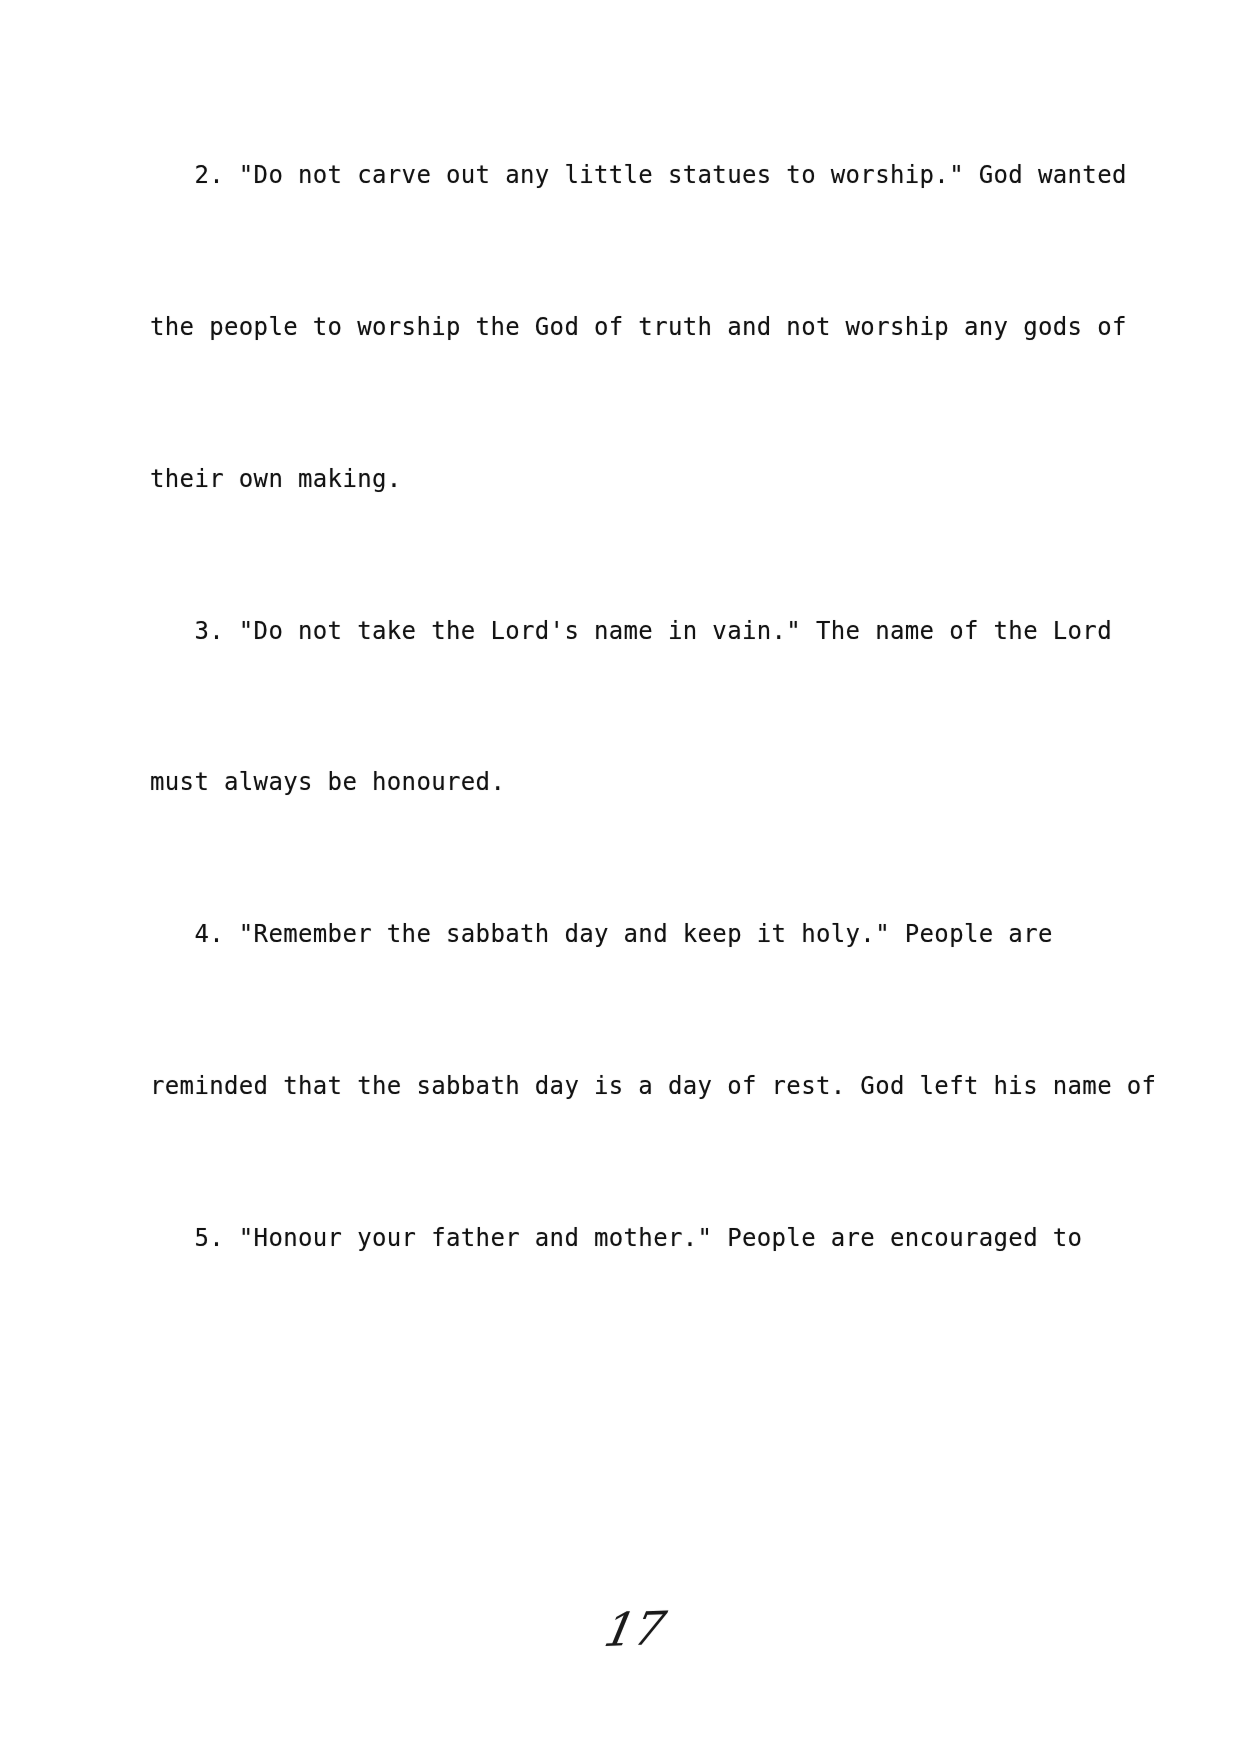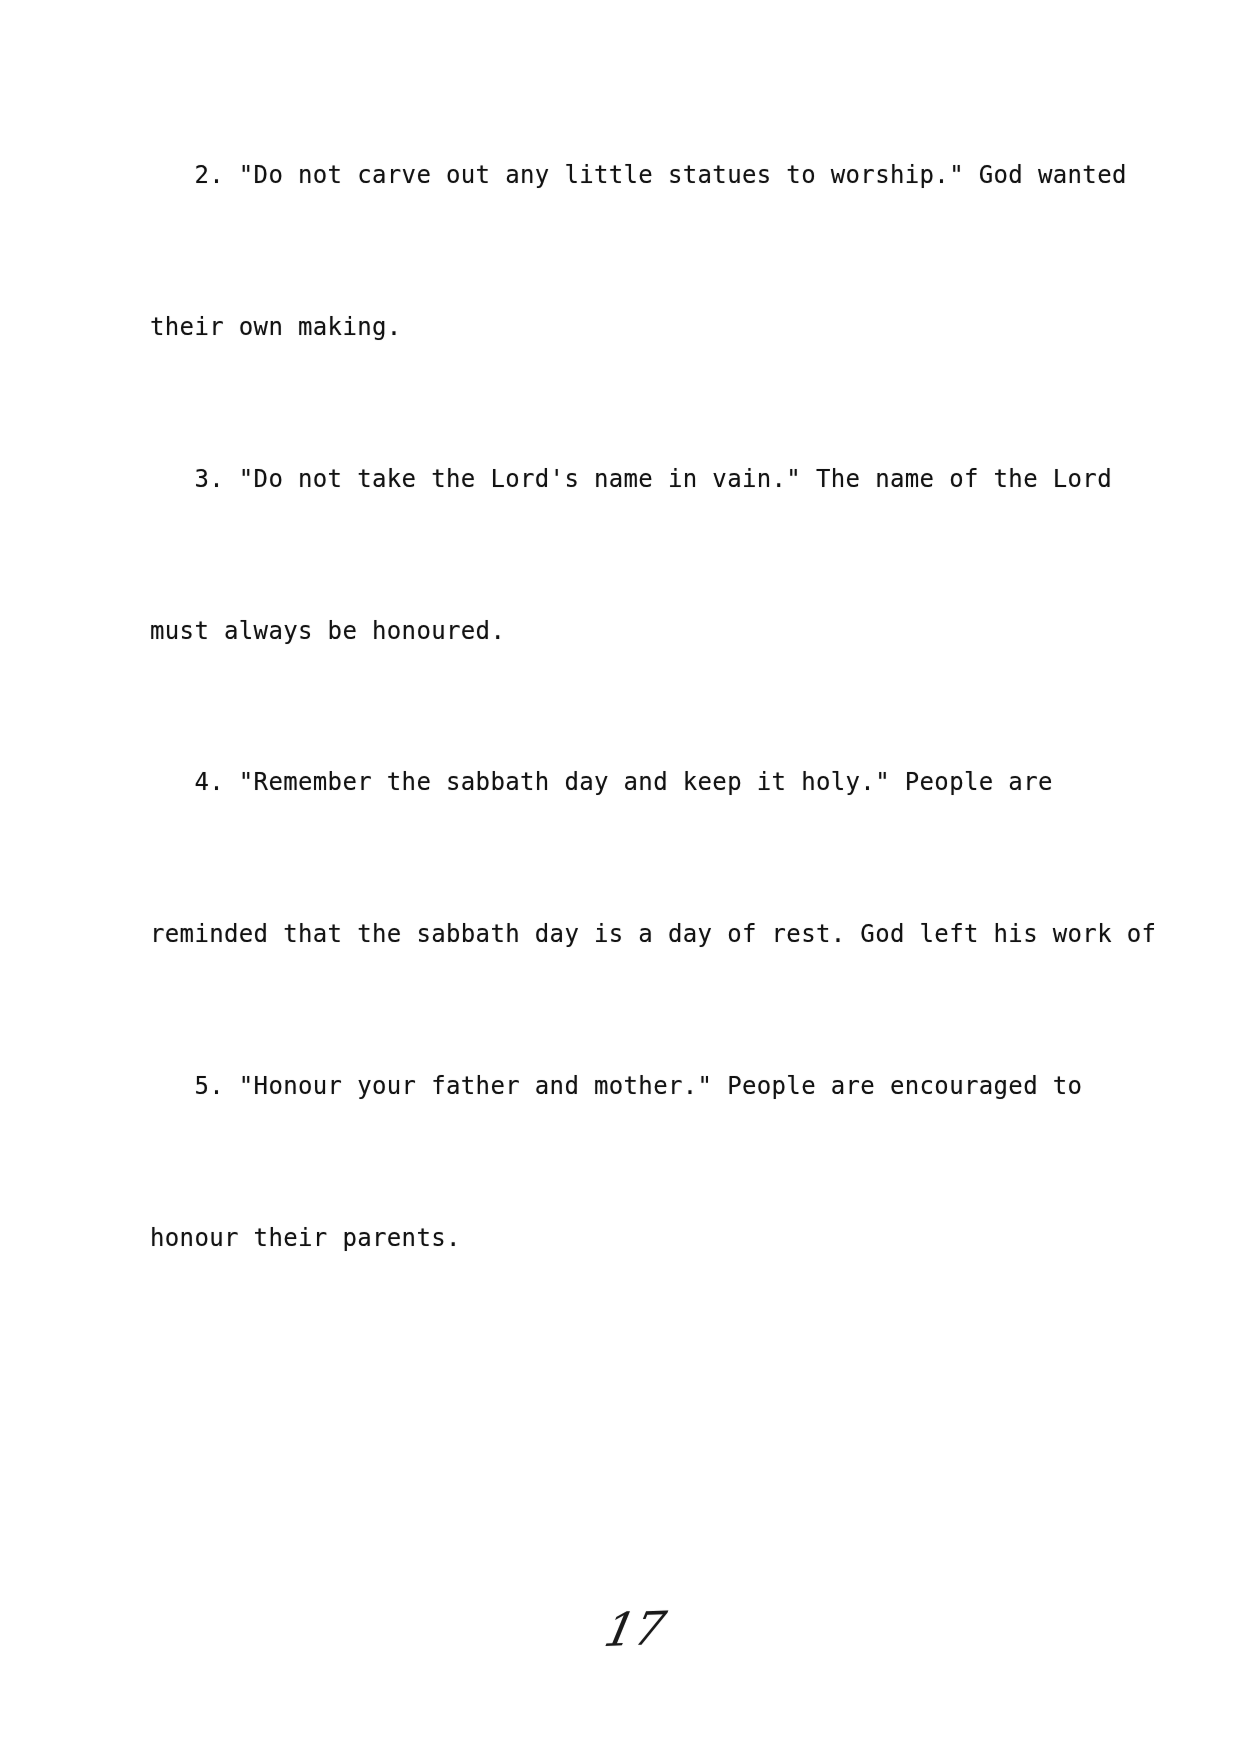--- a/index.html
+++ b/index.html
@@ -42,27 +42,27 @@
     transform: skewX(-14deg) rotate(-2deg);
     text-shadow: 0 0 1px rgba(18,18,18,0.3);
   }
 </style>
 </head>
 <body>
 
 <div class="page">
   <div class="textblock">
     <div class="line">   2. "Do not carve out any little statues to worship." God wanted</div>
+    <div class="line">the people to worship the God of truth and not worship any gods of</div>
     <div class="line">their own making.</div>
     <div class="line">   3. "Do not take the Lord's name in vain." The name of the Lord</div>
     <div class="line">must always be honoured.</div>
     <div class="line">   4. "Remember the sabbath day and keep it holy." People are</div>
-    <div class="line">reminded that the sabbath day is a day of rest. God left his work of</div>
+    <div class="line">reminded that the sabbath day is a day of rest. God left his name of</div>
     <div class="line">   5. "Honour your father and mother." People are encouraged to</div>
-    <div class="line">honour their parents.</div>
     
     
     
     
     
     
     
     
     
     

